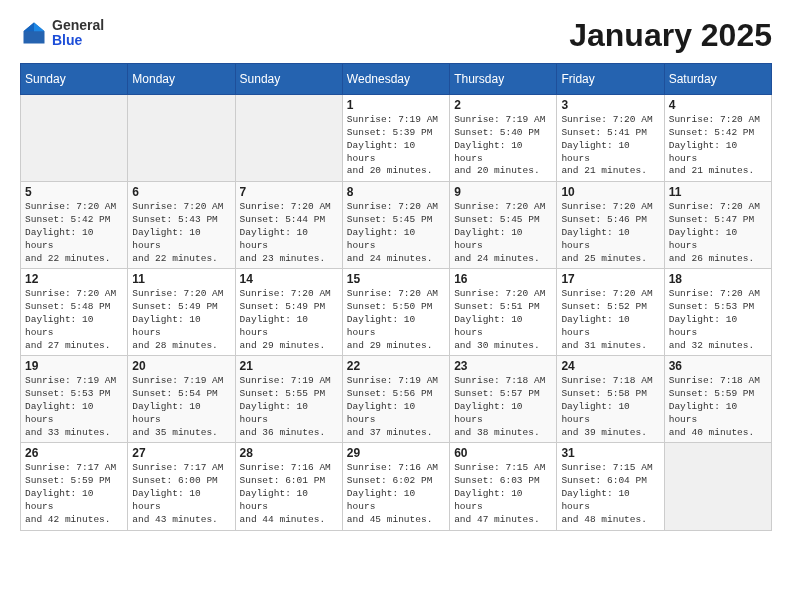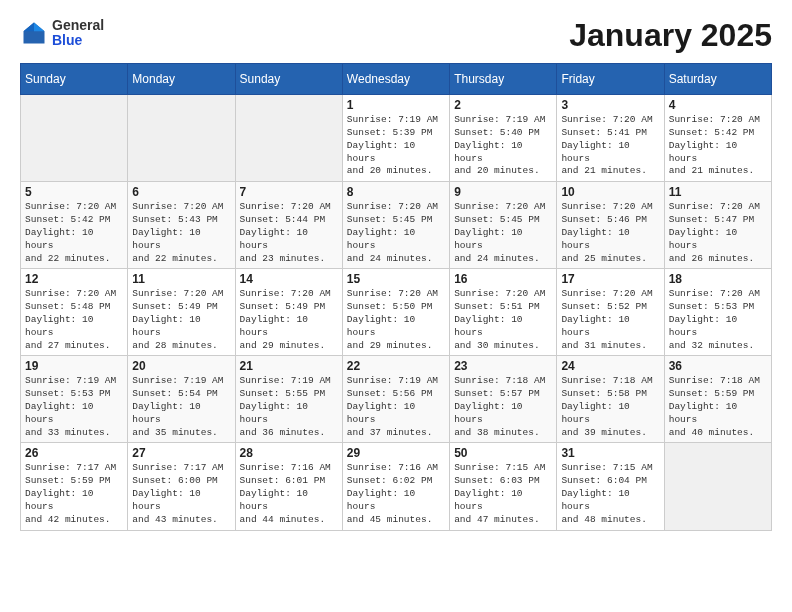--- a/index.html
+++ b/index.html
@@ -338,21 +338,21 @@
 and 44 minutes.</div>
           </td>
           <td>
             <div class="cell-date">29</div>
             <div class="cell-info" style="white-space: pre-line;">Sunrise: 7:16 AM
 Sunset: 6:02 PM
 Daylight: 10 hours
 and 45 minutes.</div>
           </td>
           <td>
-            <div class="cell-date">50</div>
+            <div class="cell-date">60</div>
             <div class="cell-info" style="white-space: pre-line;">Sunrise: 7:15 AM
 Sunset: 6:03 PM
 Daylight: 10 hours
 and 47 minutes.</div>
           </td>
           <td>
             <div class="cell-date">31</div>
             <div class="cell-info" style="white-space: pre-line;">Sunrise: 7:15 AM
 Sunset: 6:04 PM
 Daylight: 10 hours

